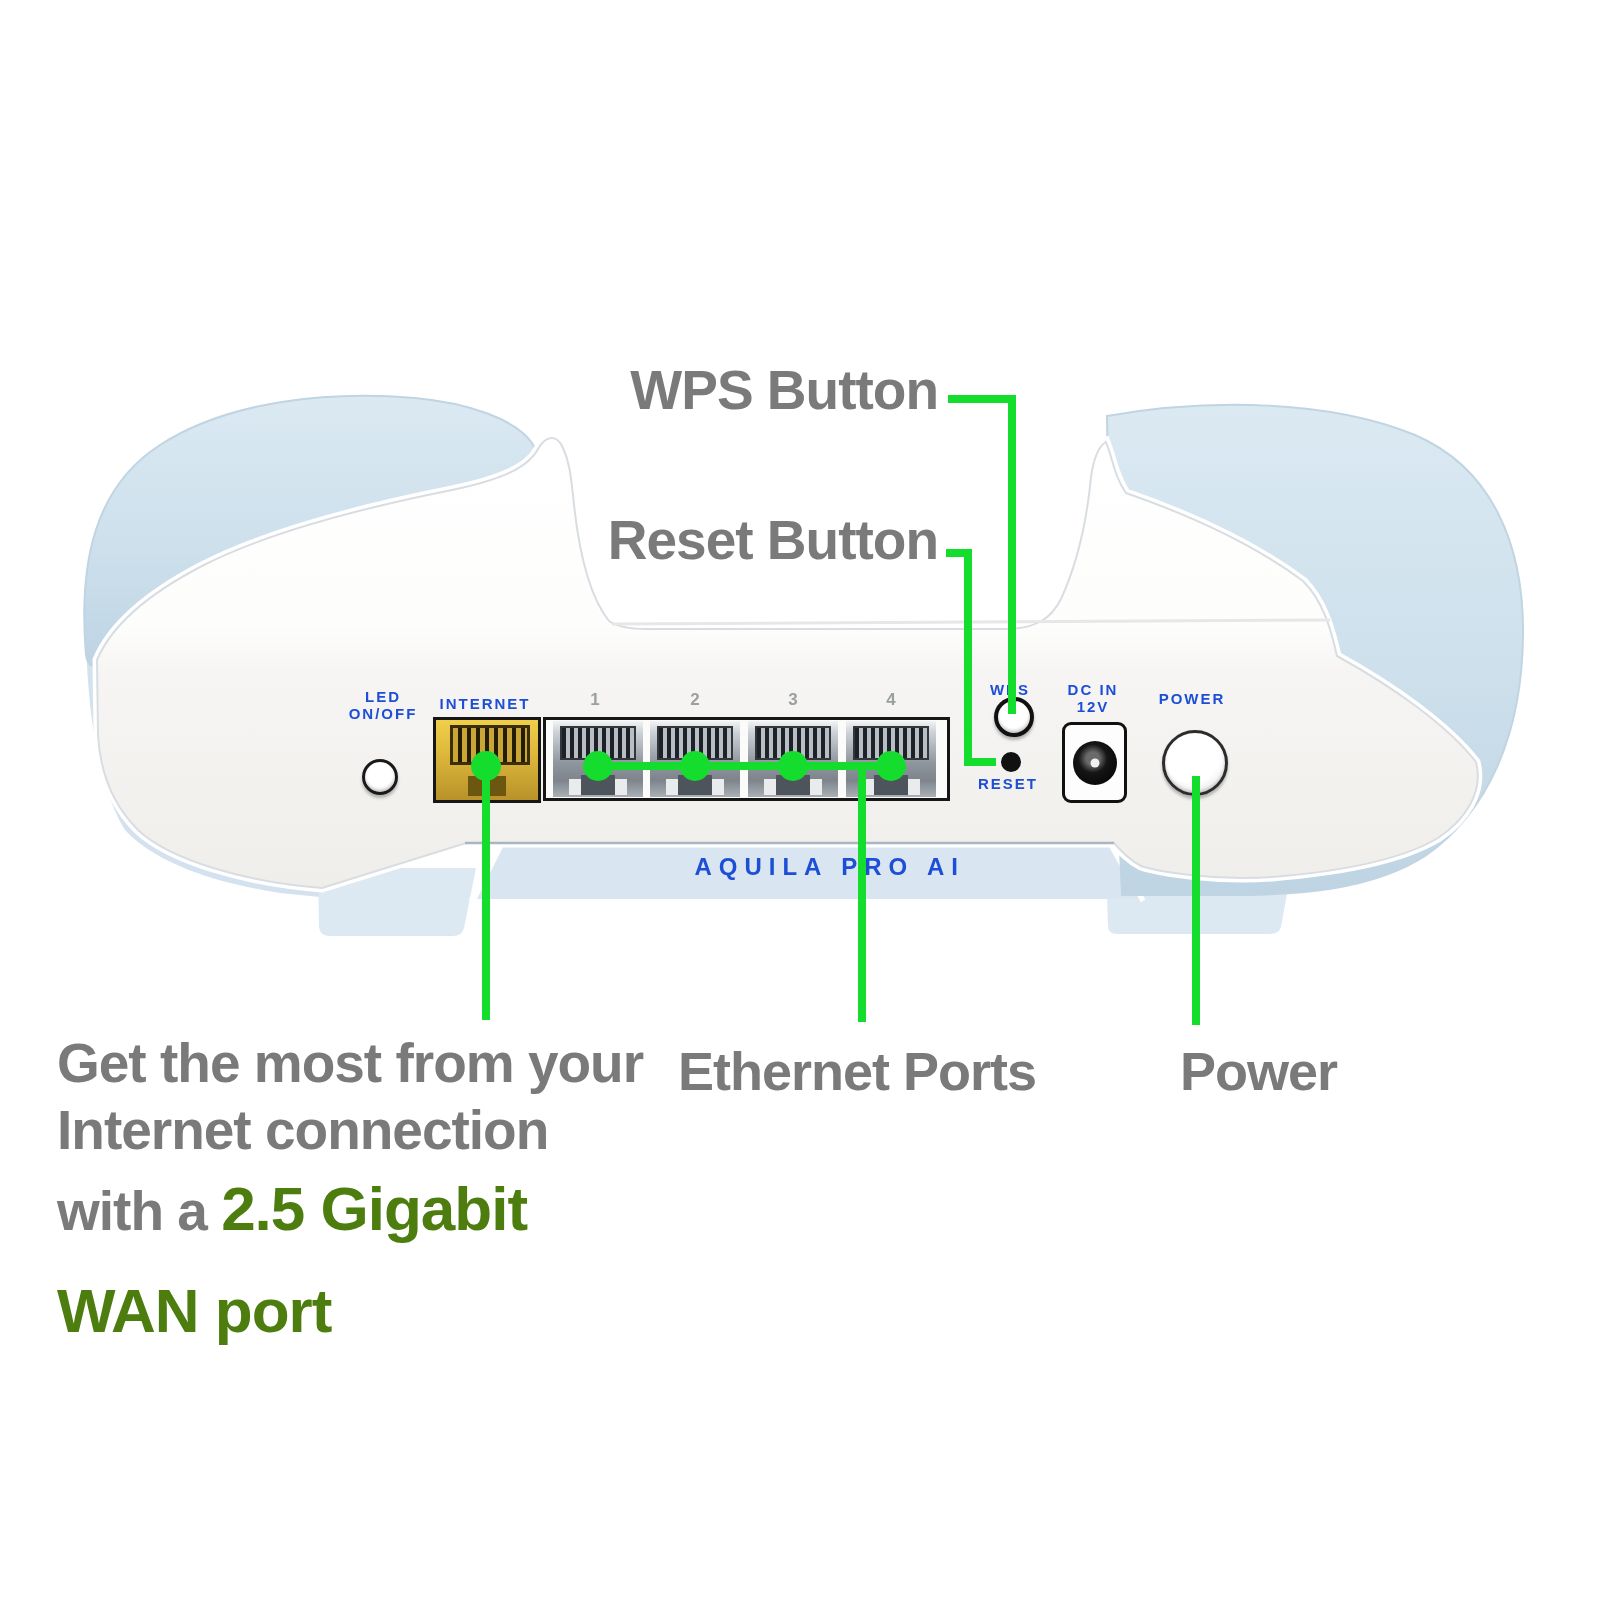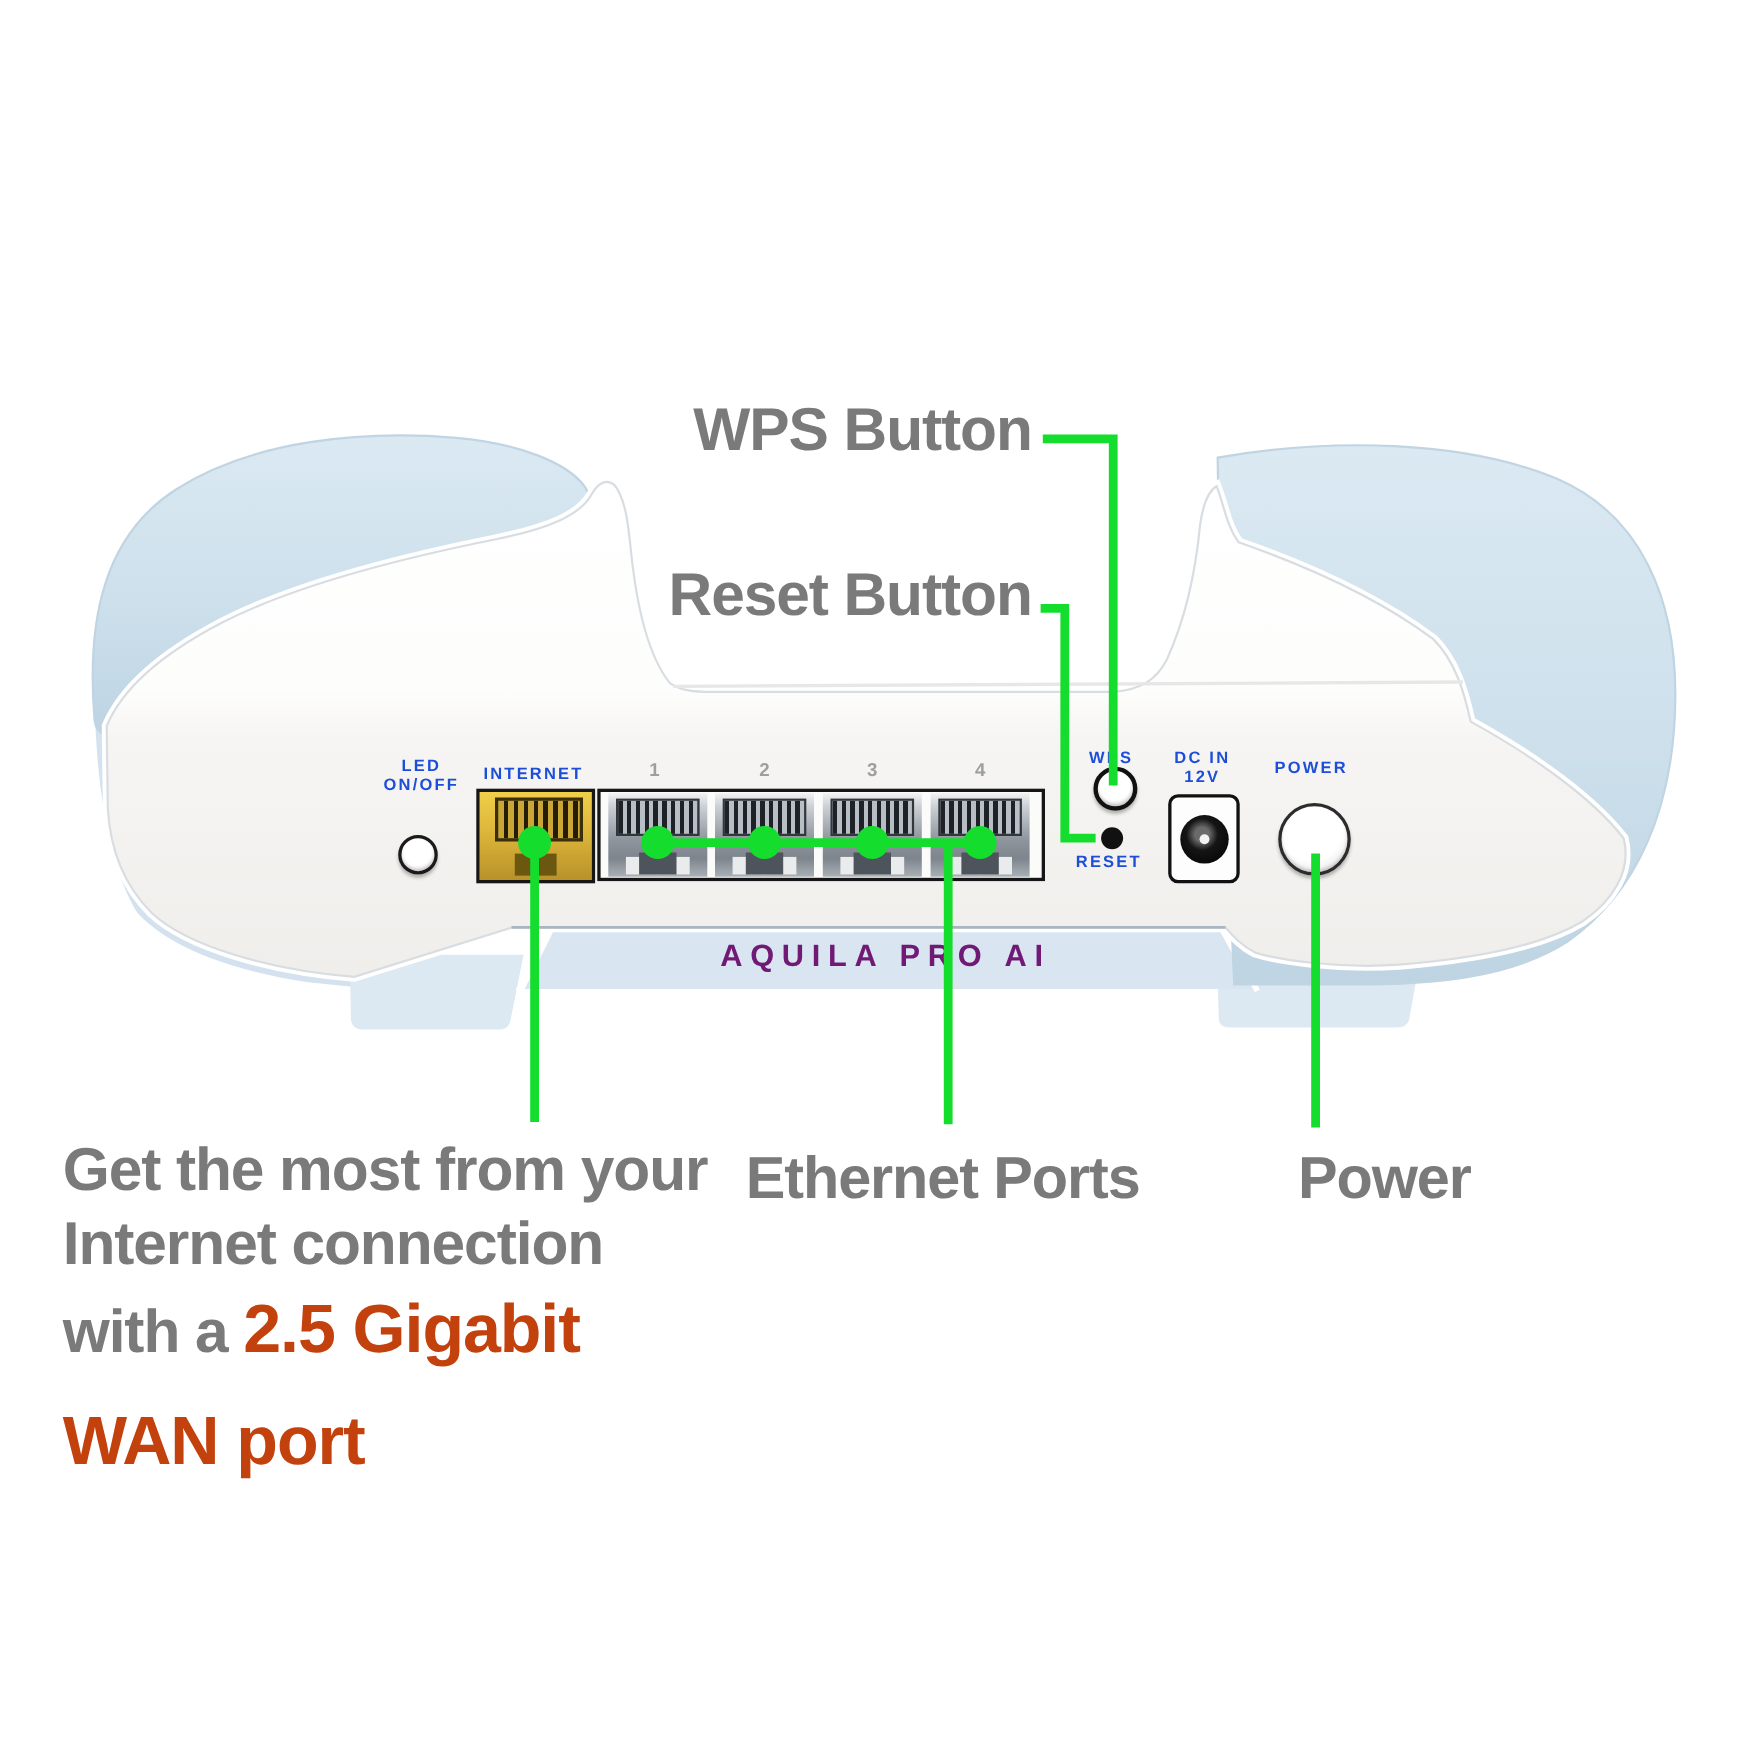--- a/index.html
+++ b/index.html
@@ -5,36 +5,36 @@
   html,body{margin:0;padding:0;background:#ffffff;}
   #stage{position:relative;width:1600px;height:1600px;background:#ffffff;overflow:hidden;
          font-family:"Liberation Sans",sans-serif;}
   .abs{position:absolute;}
   svg{position:absolute;left:0;top:0;}
 
   
   .callout{color:#7a7a7a;font-weight:bold;font-size:55px;letter-spacing:-1px;white-space:nowrap;}
   .callout.right{text-align:right;}
   .bigcenter{font-size:54px;line-height:71px;}
-  .purple{color:#c2410c;font-size:62px;font-weight:800;letter-spacing:-1px;}
+  .purple{color:#4d7c0f;font-size:62px;font-weight:800;letter-spacing:-1px;}
 
   
   .plabel{color:#1d4ed8;font-weight:bold;font-size:15px;letter-spacing:2px;text-align:center;
           line-height:17px;white-space:nowrap;}
   .pnum{color:#9b9fa0;font-weight:bold;font-size:17px;text-align:center;}
 
   
   .round-btn{border-radius:50%;background:radial-gradient(circle at 45% 35%, #ffffff 55%, #e6e6e6 85%, #d5d5d5 100%);
              box-shadow:0 3px 3px rgba(60,60,60,0.35), inset 0 -2px 3px rgba(0,0,0,0.18);}
   .eport{background:linear-gradient(180deg,#f2f3f4 0%,#cdd2d7 15%,#8f969e 55%,#7d848c 78%,#aab0b6 100%);}
   .eport .pins{position:absolute;left:7px;right:7px;top:5px;height:30px;border:2px solid #32373c;
         background:repeating-linear-gradient(90deg,#1e2226 0 4px,#b7bec6 4px 8px);}
   .eport .tab{position:absolute;left:50%;transform:translateX(-50%);bottom:2px;width:34px;height:20px;
         background:#4e545b;box-shadow:-14px 2px 0 -2px #e9ebec,14px 2px 0 -2px #e9ebec;}
-  .brand{color:#701a75;font-weight:600;font-size:28px;letter-spacing:7px;text-align:center;white-space:nowrap;}
+  .brand{color:#1d4ed8;font-weight:600;font-size:24px;letter-spacing:7px;text-align:right;white-space:nowrap;}
 </style>
 </head>
 <body>
 
 <div id="stage">
 
   <svg width="1600" height="1600" viewBox="0 0 1600 1600">
     <defs>
       <linearGradient id="wingGrad" x1="0" y1="0" x2="0" y2="1">
         <stop offset="0" stop-color="#dbe9f2"></stop>

